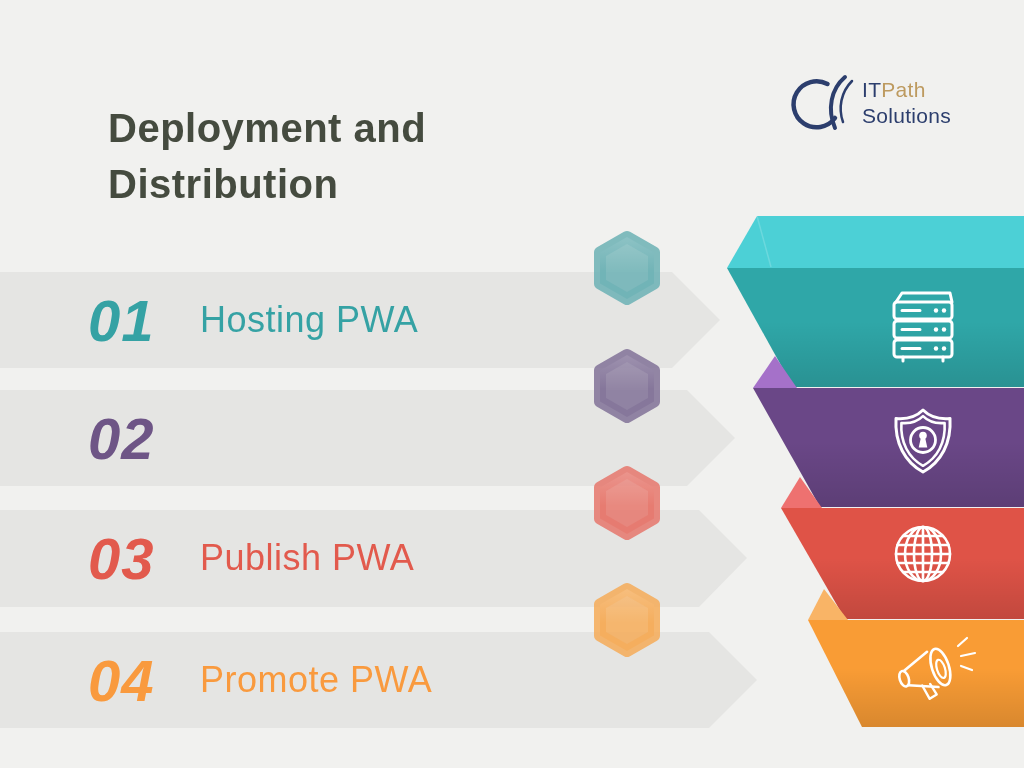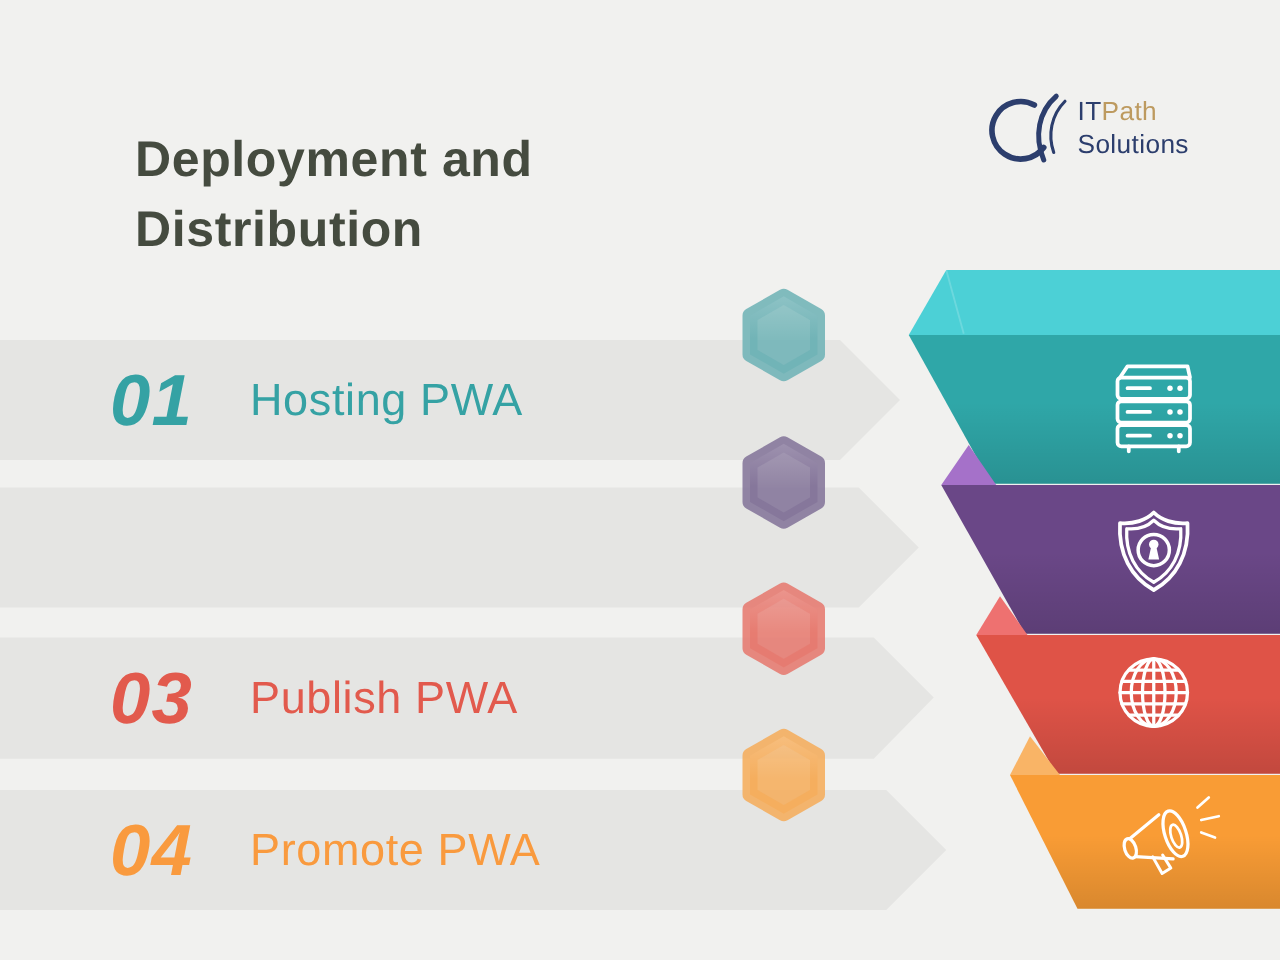--- a/index.html
+++ b/index.html
@@ -151,20 +151,21 @@
       </div>
       <div style="color: rgb(44, 62, 109);">Solutions</div>
     </div>
   </div>
 
   <div class="row-label-block" style="top:272px;">
     <span class="row-number" style="color: rgb(53, 162, 164);">01</span>
     <span class="row-title" style="color: rgb(53, 162, 164);">Hosting PWA</span>
   </div>
   <div class="row-label-block" style="top:390px;">
+    <span class="row-number" style="color: rgb(110, 85, 134);">02</span>
   </div>
   <div class="row-label-block" style="top:510px;">
     <span class="row-number" style="color: rgb(226, 90, 77);">03</span>
     <span class="row-title" style="color: rgb(226, 90, 77);">Publish PWA</span>
   </div>
   <div class="row-label-block" style="top:632px;">
     <span class="row-number" style="color: rgb(249, 154, 62);">04</span>
     <span class="row-title" style="color: rgb(249, 154, 62);">Promote PWA</span>
   </div>
 

